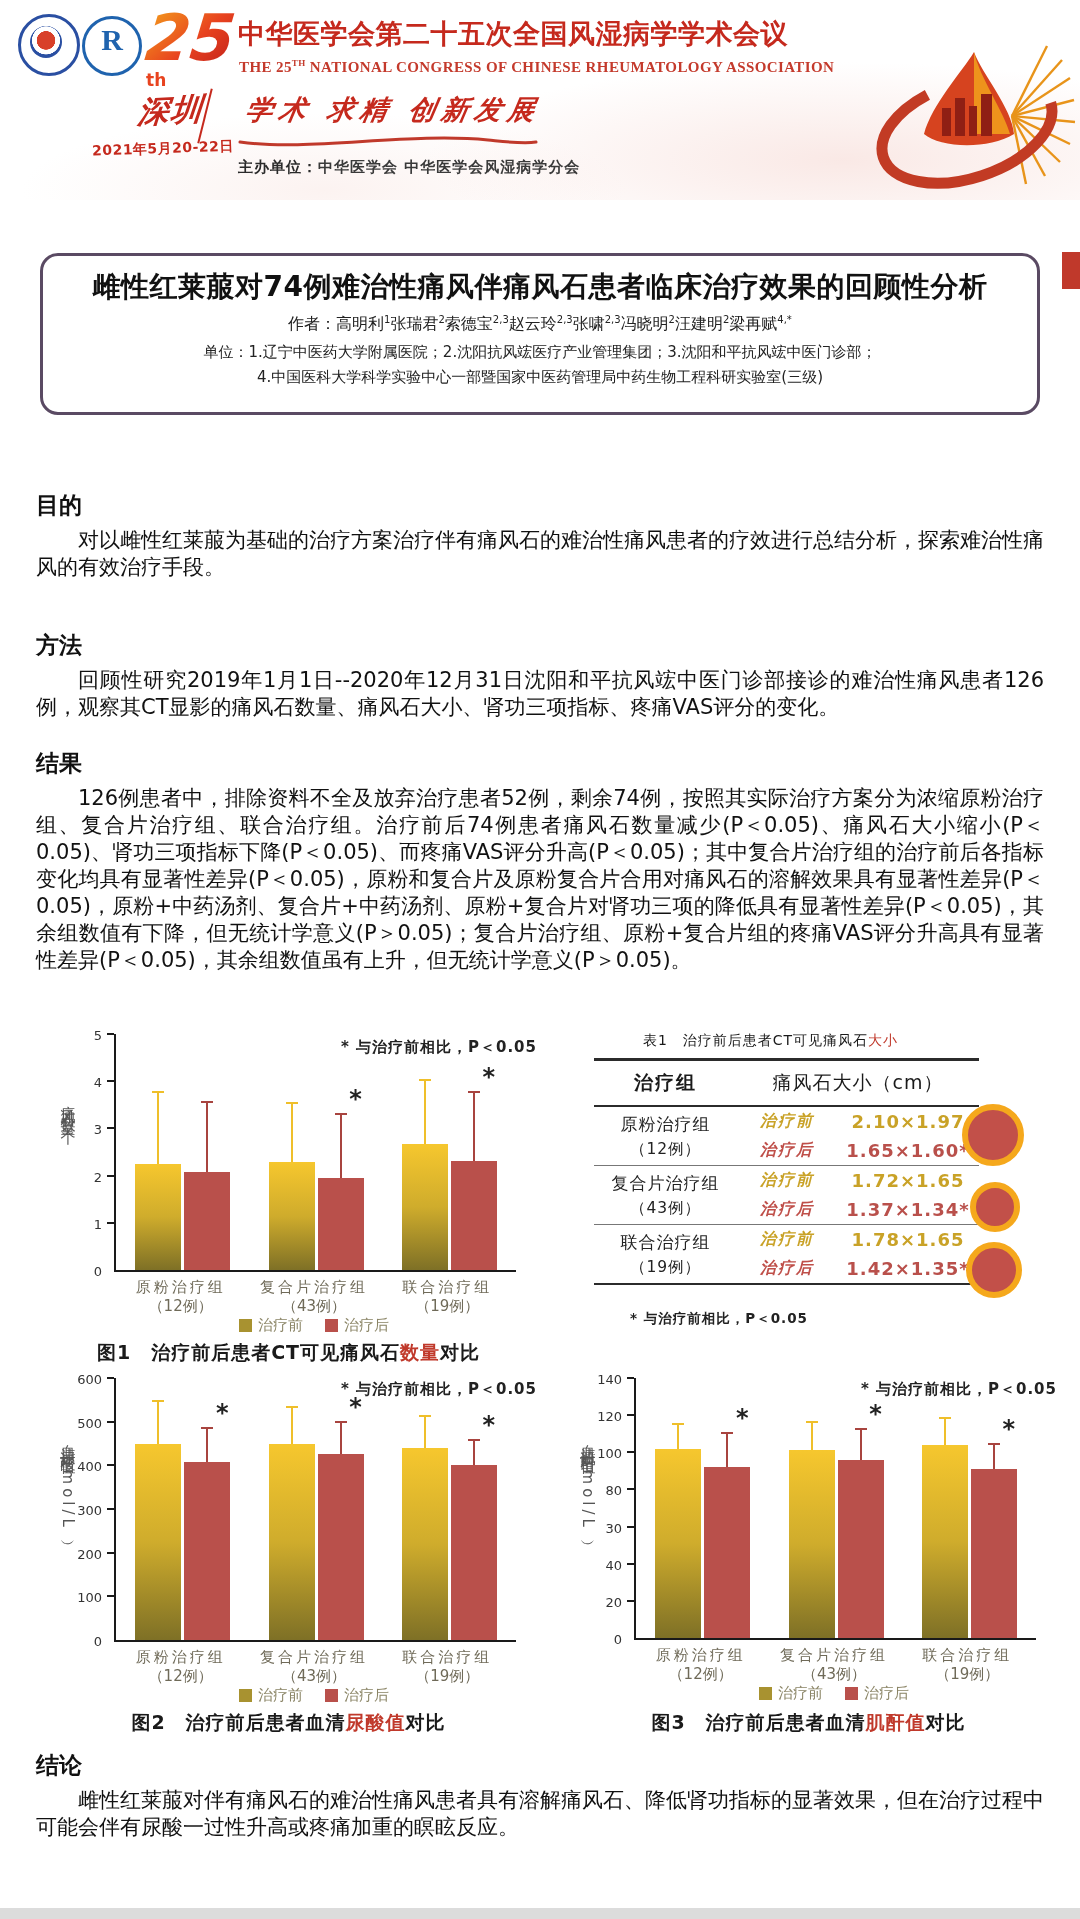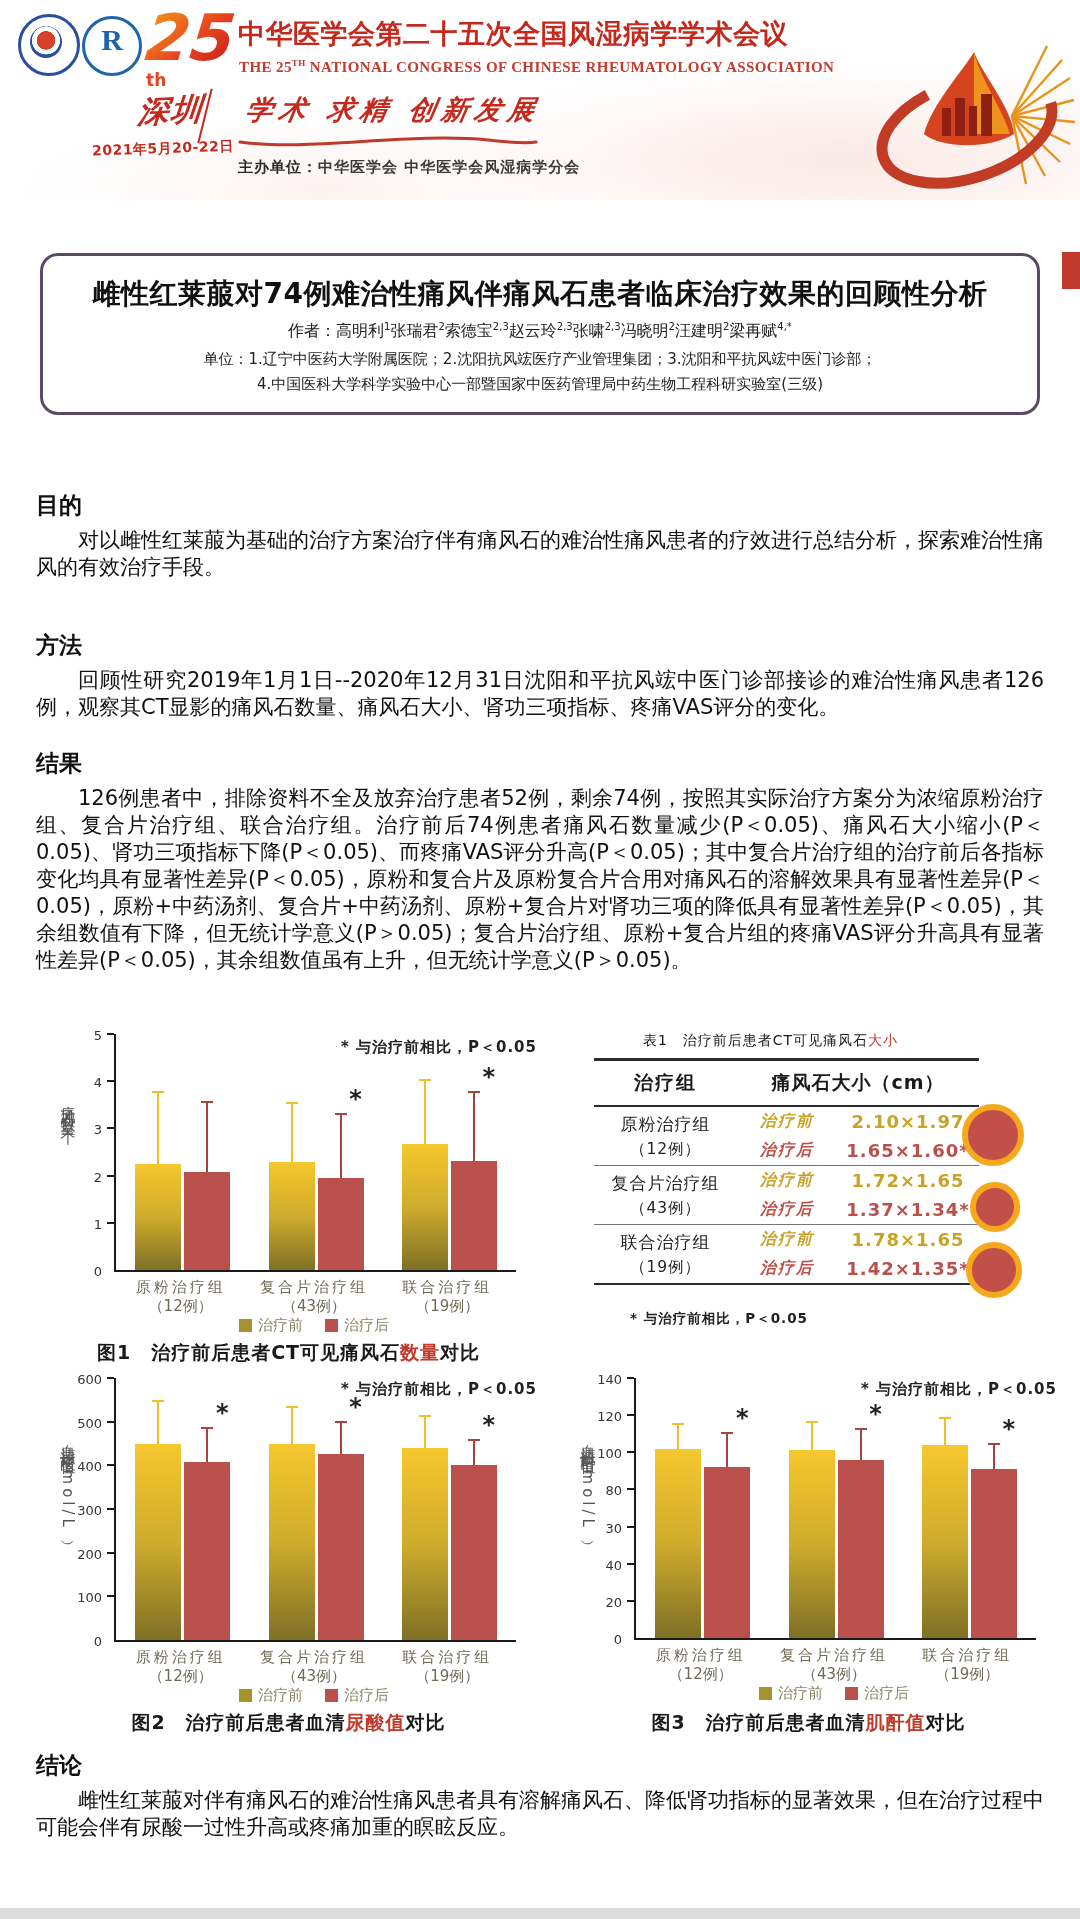--- a/index.html
+++ b/index.html
@@ -42,21 +42,21 @@
   .swoosh{position:absolute;left:238px;top:130px;}
   .organizer{position:absolute;left:238px;top:158px;font-size:15px;font-weight:800;color:#3a3a3a;
     letter-spacing:1px;}
   .organizer .org-label{color:#2b2b2b;}
   .artwork{position:absolute;left:862px;top:38px;}
   .red-tab{position:absolute;left:1062px;top:252px;width:18px;height:37px;background:#c0392b;}
 
   
   .title-box{position:absolute;left:40px;top:253px;width:1000px;height:162px;border:3px solid #5a4a63;
     border-radius:18px;background:#fff;box-sizing:border-box;text-align:center;padding-top:12px;}
-  .title-box h1{margin:7px;font-size:28px;font-weight:900;color:#111;letter-spacing:0.5px;}
+  .title-box h1{margin:0;font-size:28px;font-weight:900;color:#111;letter-spacing:0.5px;}
   .authors{margin:8px 0 0 0;font-size:16px;color:#222;}
   .authors sup{font-size:10px;}
   .affil{margin:8px 0 0 0;font-size:15px;color:#222;}
   .affil2{margin:6px 0 0 0;font-size:15px;color:#222;}
 
   
   .tsec{position:absolute;left:36px;width:1008px;}
   .tsec h2{margin:0 0 6px 0;font-size:23px;font-weight:800;color:#111;}
   .tsec p{margin:0;font-size:21px;line-height:27px;text-align:justify;text-indent:2em;color:#111;}
   #sec-purpose{top:490px;}
@@ -79,21 +79,21 @@
   .cap-hl{color:#c0392b;}
 
   
   #table1{left:578px;top:1032px;width:478px;height:330px;}
   .t1-title{width:385px;text-align:center;font-size:14px;font-weight:400;color:#1a1a1a;letter-spacing:1px;}
   .t1-wrap{position:absolute;left:16px;top:26px;width:385px;border-top:3px solid #2b2b2b;
     border-bottom:2px solid #2b2b2b;}
   .t1-head{display:grid;grid-template-columns:143px 100px 142px;height:44px;align-items:center;
     border-bottom:2px solid #2b2b2b;}
   .t1-head .h1{grid-column:1;text-align:center;font-size:19px;font-weight:800;letter-spacing:2px;}
-  .t1-head .h2{grid-column:2 / span 2;text-align:center;font-size:19px;font-weight:700;letter-spacing:1px;}
+  .t1-head .h2{grid-column:2 / span 2;text-align:center;font-size:19px;font-weight:400;letter-spacing:1px;}
   .t1-group{display:grid;grid-template-columns:143px 100px 142px;grid-auto-rows:29px;
     align-items:center;border-bottom:1px solid #777;}
   .t1-group:last-child{border-bottom:none;}
   .t1-gname{grid-row:span 2;text-align:center;font-size:17px;color:#222;line-height:1.55;letter-spacing:1px;}
   .t1-gname .cnt{font-size:15.5px;}
   .t1-pre-l,.t1-post-l{text-align:center;font-size:16px;font-weight:800;font-style:italic;letter-spacing:2px;}
   .t1-pre-l{color:#c9a227;}
   .t1-post-l{color:#bf4f49;}
   .t1-pre-v,.t1-post-v{text-align:center;font-size:18px;font-weight:800;letter-spacing:1px;}
   .t1-pre-v{color:#c9a227;}

